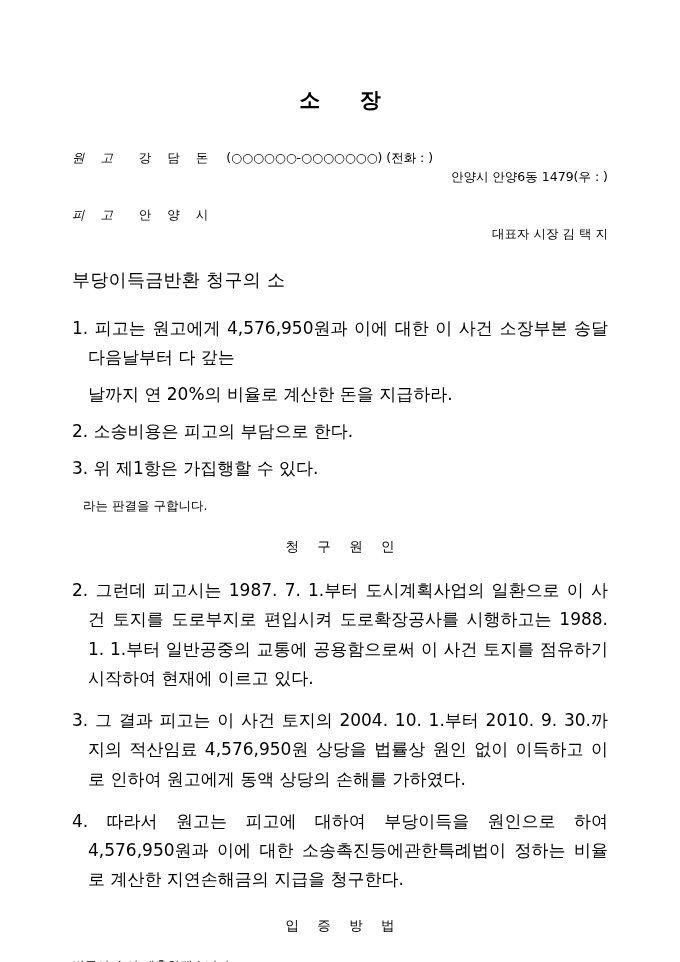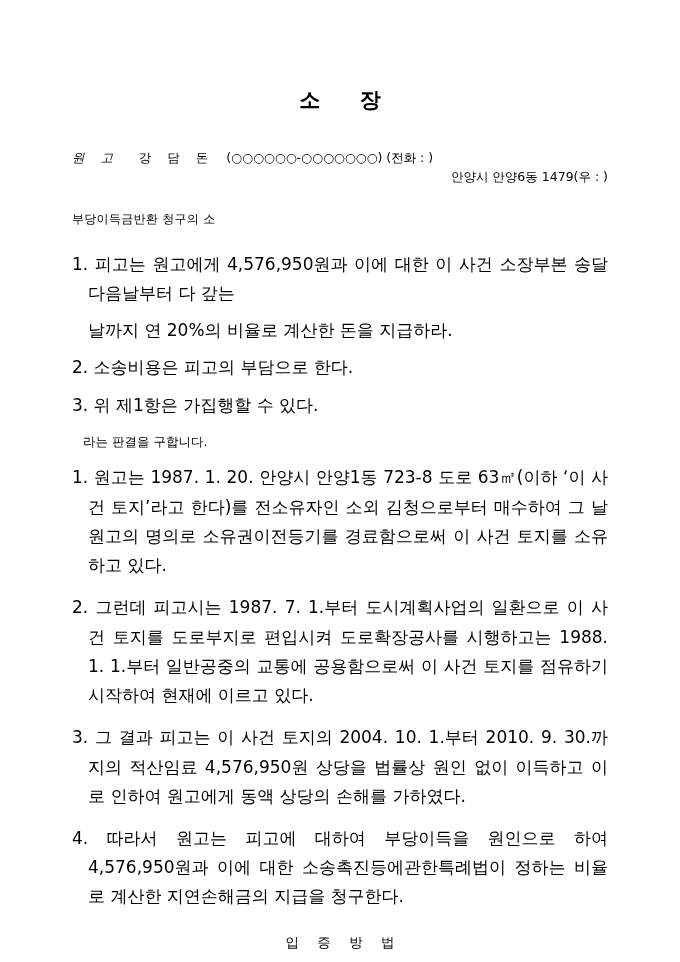--- a/index.html
+++ b/index.html
@@ -48,21 +48,21 @@
     display: inline-block;
     letter-spacing: 6px;
   }
   .party-sub {
     font-size: 12.5px;
     line-height: 1.55;
     padding-left: 62px;
     text-align: right;
   }
   .case-type {
-    font-size: 12px;
+    font-size: 18px;
     margin: 24px 0 22px 0;
     letter-spacing: 0.3px;
   }
   .section-head {
     text-align: center;
     font-size: 13.5px;
     letter-spacing: 7px;
     margin: 22px 0 20px 0;
     text-indent: 7px;
   }
@@ -109,35 +109,43 @@
     <div class="party-line">
       <span class="party-label">원  고</span>
       &nbsp;&nbsp;&nbsp;
       <span class="party-name">강     담     돈</span>
       &nbsp;
       <span>(○○○○○○-○○○○○○○) (전화 :            )</span>
     </div>
     <div class="party-sub">안양시 안양6동 1479(우 :            )</div>
   </div>
 
+  <div class="party-block">
+    <div class="party-line">
+      <span class="party-label">피  고</span>
+      &nbsp;&nbsp;&nbsp;
+      <span class="party-name">안     양     시</span>
+    </div>
+    <div class="party-sub">대표자 시장 김 택 지</div>
+  </div>
 
   <div class="case-type">부당이득금반환 청구의 소</div>
 
   <div class="section">
     <div class="claim-list">
       <p class="para numbered tight">1. 피고는 원고에게 4,576,950원과 이에 대한 이 사건 소장부본 송달다음날부터 다 갚는</p>
       <p class="para indent tight">날까지 연 20%의 비율로 계산한 돈을 지급하라.</p>
       <p class="para numbered tight">2. 소송비용은 피고의 부담으로 한다.</p>
       <p class="para numbered tight">3. 위 제1항은 가집행할 수 있다.</p>
       <p class="closing">라는 판결을 구합니다.</p>
     </div>
   </div>
 
   <div class="section">
-    <p class="para numbered">1. 원고는 1987. 1. 20. 안양시 안양1동 723-8 도로 63㎡(이하 ‘이 사건 토지’라고 한다)를 전소유자인 소외 김청으로부터 매수하여 그 날 원고의 명의로 소유권이전등기를 경료함으로써 이 사건 토지를 소유하고 있다.</p>
+    <div class="section-head">청  구  원  인</div>
     <p class="para numbered">2. 그런데 피고시는 1987. 7. 1.부터 도시계획사업의 일환으로 이 사건 토지를 도로부지로 편입시켜 도로확장공사를 시행하고는 1988. 1. 1.부터 일반공중의 교통에 공용함으로써 이 사건 토지를 점유하기 시작하여 현재에 이르고 있다.</p>
     <p class="para numbered">3. 그 결과 피고는 이 사건 토지의 2004. 10. 1.부터 2010. 9. 30.까지의 적산임료 4,576,950원 상당을 법률상 원인 없이 이득하고 이로 인하여 원고에게 동액 상당의 손해를 가하였다.</p>
     <p class="para numbered">4. 따라서 원고는 피고에 대하여 부당이득을 원인으로 하여 4,576,950원과 이에 대한 소송촉진등에관한특례법이 정하는 비율로 계산한 지연손해금의 지급을 청구한다.</p>
   </div>
 
   <div class="section">
     <div class="section-head">입  증  방  법</div>
     <p class="evidence-line">변론시 수시 제출하겠습니다.</p>
   </div>
 

